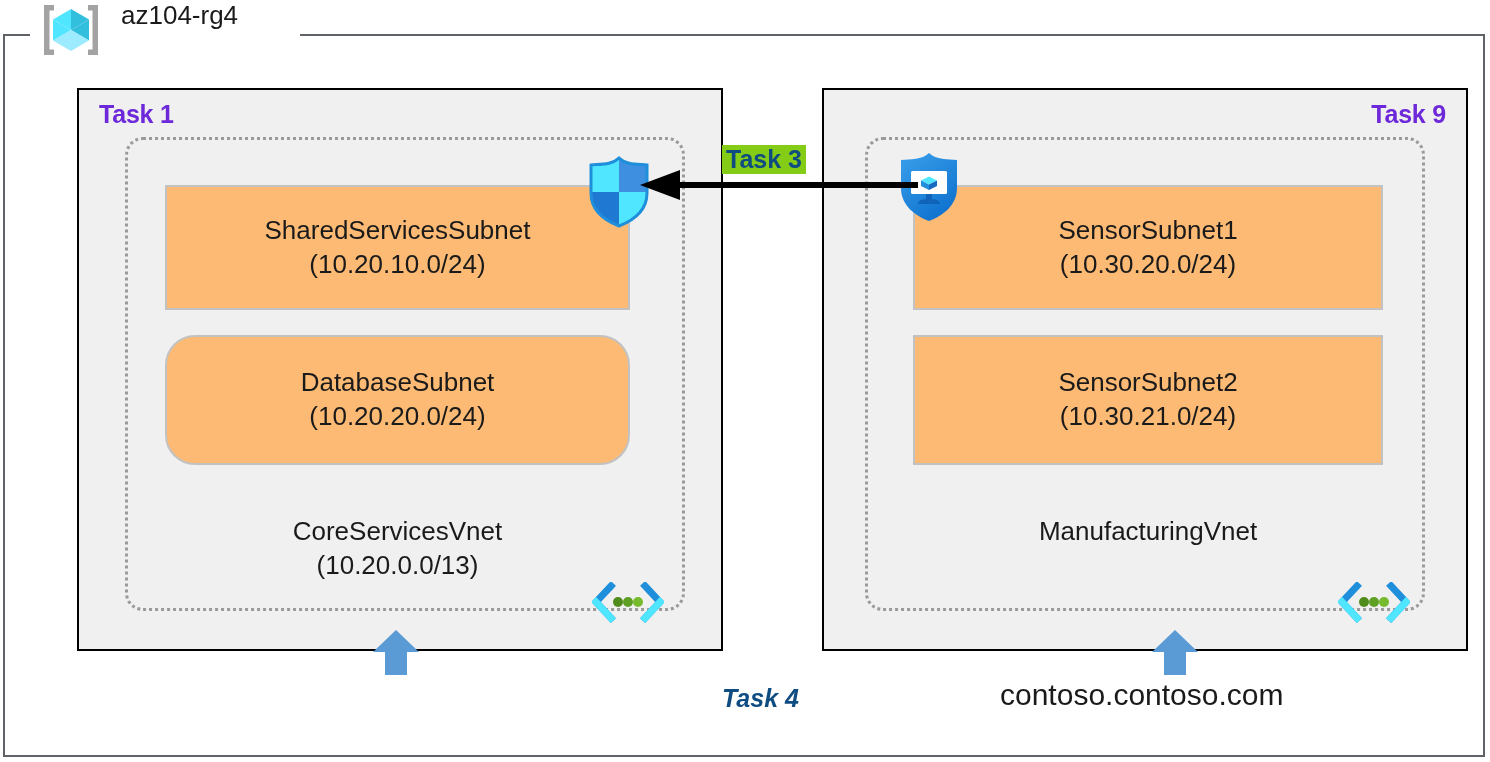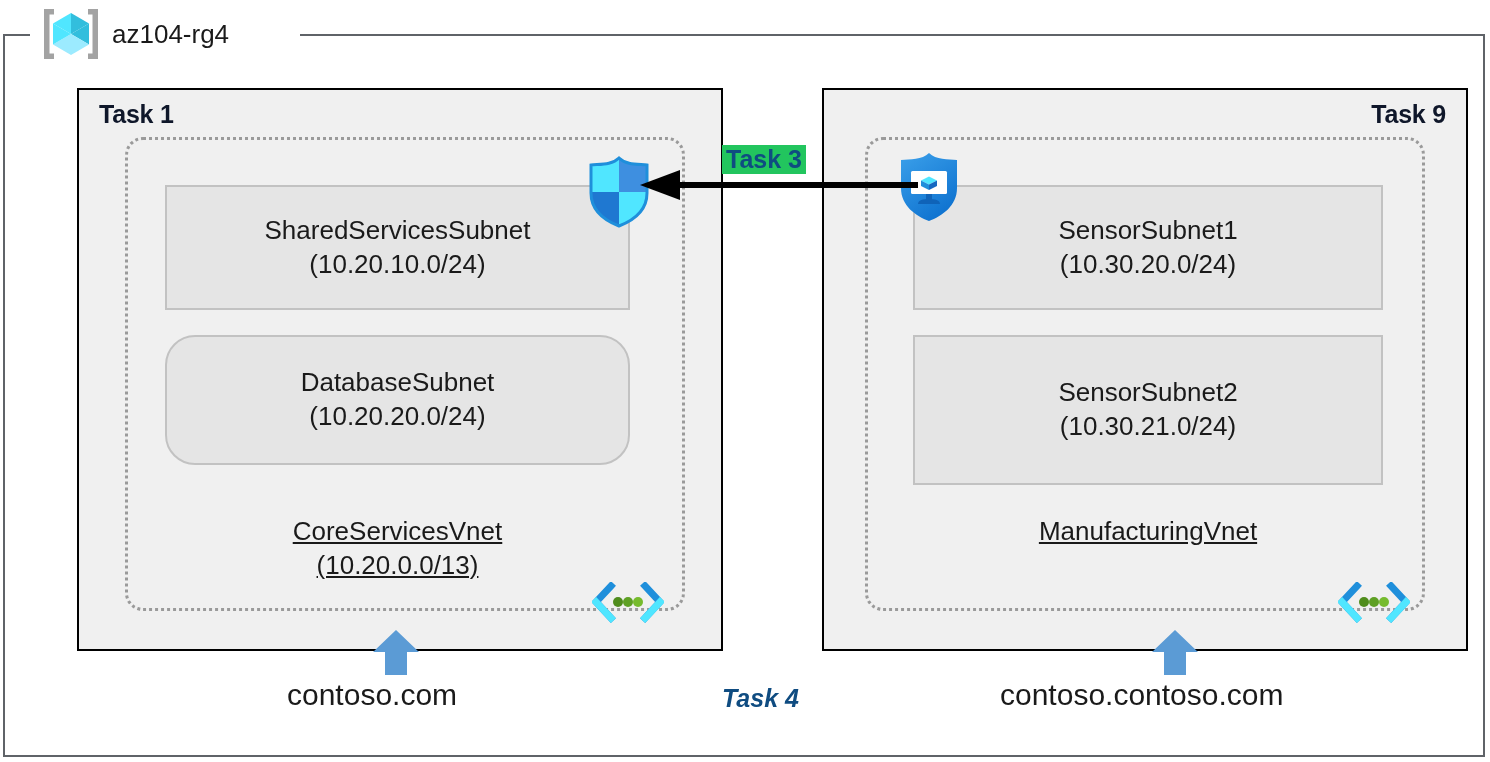--- a/index.html
+++ b/index.html
@@ -38,22 +38,21 @@
     width: 270px;
     height: 70px;
     background: #ffffff;
   }
   .rg-title-row {
     position: absolute;
     left: 40px;
     top: 2px;
     height: 64px;
     display: flex;
-    align-items: center;
-    gap: 10px;
+    gap: 19px;
   }
   .rg-label {
     font-size: 26px;
     color: #1a1a1a;
     white-space: nowrap;
     line-height: 1;
   }
 
   
   .rg-icon { width: 62px; height: 56px; display: block; }
@@ -66,76 +65,75 @@
     box-sizing: border-box;
   }
   #task-box-1 { left: 77px;  top: 88px; width: 646px; height: 563px; }
   #task-box-2 { left: 822px; top: 88px; width: 646px; height: 563px; }
 
   .task-label {
     position: absolute;
     top: 10px;
     font-size: 25px;
     font-weight: bold;
-    color: #0f172a;
+    color: #6d28d9;
     letter-spacing: -0.2px;
     white-space: nowrap;
   }
   .task-label.left  { left: 20px; }
   .task-label.right { right: 20px; }
 
   
   .vnet {
     position: absolute;
     border: 3px dotted #9a9a9a;
     border-radius: 18px;
     box-sizing: border-box;
     background: transparent;
   }
   #vnet-core  { left: 125px; top: 137px; width: 560px; height: 474px; }
   #vnet-manuf { left: 865px; top: 137px; width: 560px; height: 474px; }
 
   
   .subnet {
     position: absolute;
-    background: #e5e5e5;
+    background: #fdba74;
     border: 2px solid #c2c2c2;
     box-sizing: border-box;
     display: flex;
     flex-direction: column;
     align-items: center;
     justify-content: center;
     text-align: center;
     line-height: 1.30;
   }
   .subnet .sname,
   .subnet .scidr {
     font-size: 26px;
     color: #1a1a1a;
     white-space: nowrap;
   }
 
   #subnet-shared  { left: 165px; top: 185px; width: 465px; height: 125px; }
   #subnet-db      { left: 165px; top: 335px; width: 465px; height: 130px; border-radius: 30px; }
   #subnet-sensor1 { left: 913px; top: 185px; width: 470px; height: 125px; }
-  #subnet-sensor2 { left: 913px; top: 335px; width: 470px; height: 150px; }
+  #subnet-sensor2 { left: 913px; top: 335px; width: 470px; height: 130px; }
 
   
   .vnet-caption {
     position: absolute;
     text-align: center;
     line-height: 1.30;
     white-space: nowrap;
   }
   .vnet-caption .vname,
   .vnet-caption .vcidr {
     font-size: 26px;
     color: #1a1a1a;
     display: block;
-    text-decoration: underline;
   }
   #caption-core  { left: 165px; top: 515px; width: 465px; }
   #caption-manuf { left: 913px; top: 515px; width: 470px; }
 
   
   .vnet-icon { position: absolute; width: 72px; height: 44px; }
   #vnet-icon-1 { left: 592px; top: 582px; }
   #vnet-icon-2 { left: 1338px; top: 582px; }
 
   
@@ -145,21 +143,21 @@
 
   
   .peer-arrow { position: absolute; left: 636px; top: 168px; width: 282px; height: 34px; }
   #task3-label {
     position: absolute;
     left: 722px;
     top: 145px;
     font-size: 25px;
     font-weight: bold;
     color: #0f4c81;
-    background: #22c55e;
+    background: #84cc16;
     padding: 0 4px;
     white-space: nowrap;
     text-align: center;
   }
 
   
   .dns-arrow { position: absolute; width: 50px; height: 48px; }
   #dns-arrow-1 { left: 371px;  top: 628px; }
   #dns-arrow-2 { left: 1150px; top: 628px; }
 
@@ -256,21 +254,20 @@
       <rect x="33" y="0" width="33" height="37" fill="#3e8fe0"></rect>
       <rect x="0" y="37" width="33" height="37" fill="#1f78d1"></rect>
       <rect x="33" y="37" width="33" height="37" fill="#50e6ff"></rect>
     </g>
     <path d="M33 3 C26 10, 14 9, 5 10 L5 38 C5 56, 20 66, 33 71 C46 66, 61 56, 61 38 L61 10 C52 9, 40 10, 33 3 Z" fill="none" stroke="#1f8fdb" stroke-width="3"></path>
   </svg>
 
   <svg class="dns-arrow" id="dns-arrow-1" viewBox="0 0 50 48">
     <path d="M25 2 L48 24 L36 24 L36 47 L14 47 L14 24 L2 24 Z" fill="#5b9bd5"></path>
   </svg>
-  <div class="dns-caption" id="dns-caption-1">contoso.com</div>
 
   <div class="task-box" id="task-box-2">
     <span class="task-label right">Task 9</span>
   </div>
 
   <div class="vnet" id="vnet-manuf"></div>
 
   <div class="subnet" id="subnet-sensor1">
     <span class="sname">SensorSubnet1</span>
     <span class="scidr">(10.30.20.0/24)</span>

